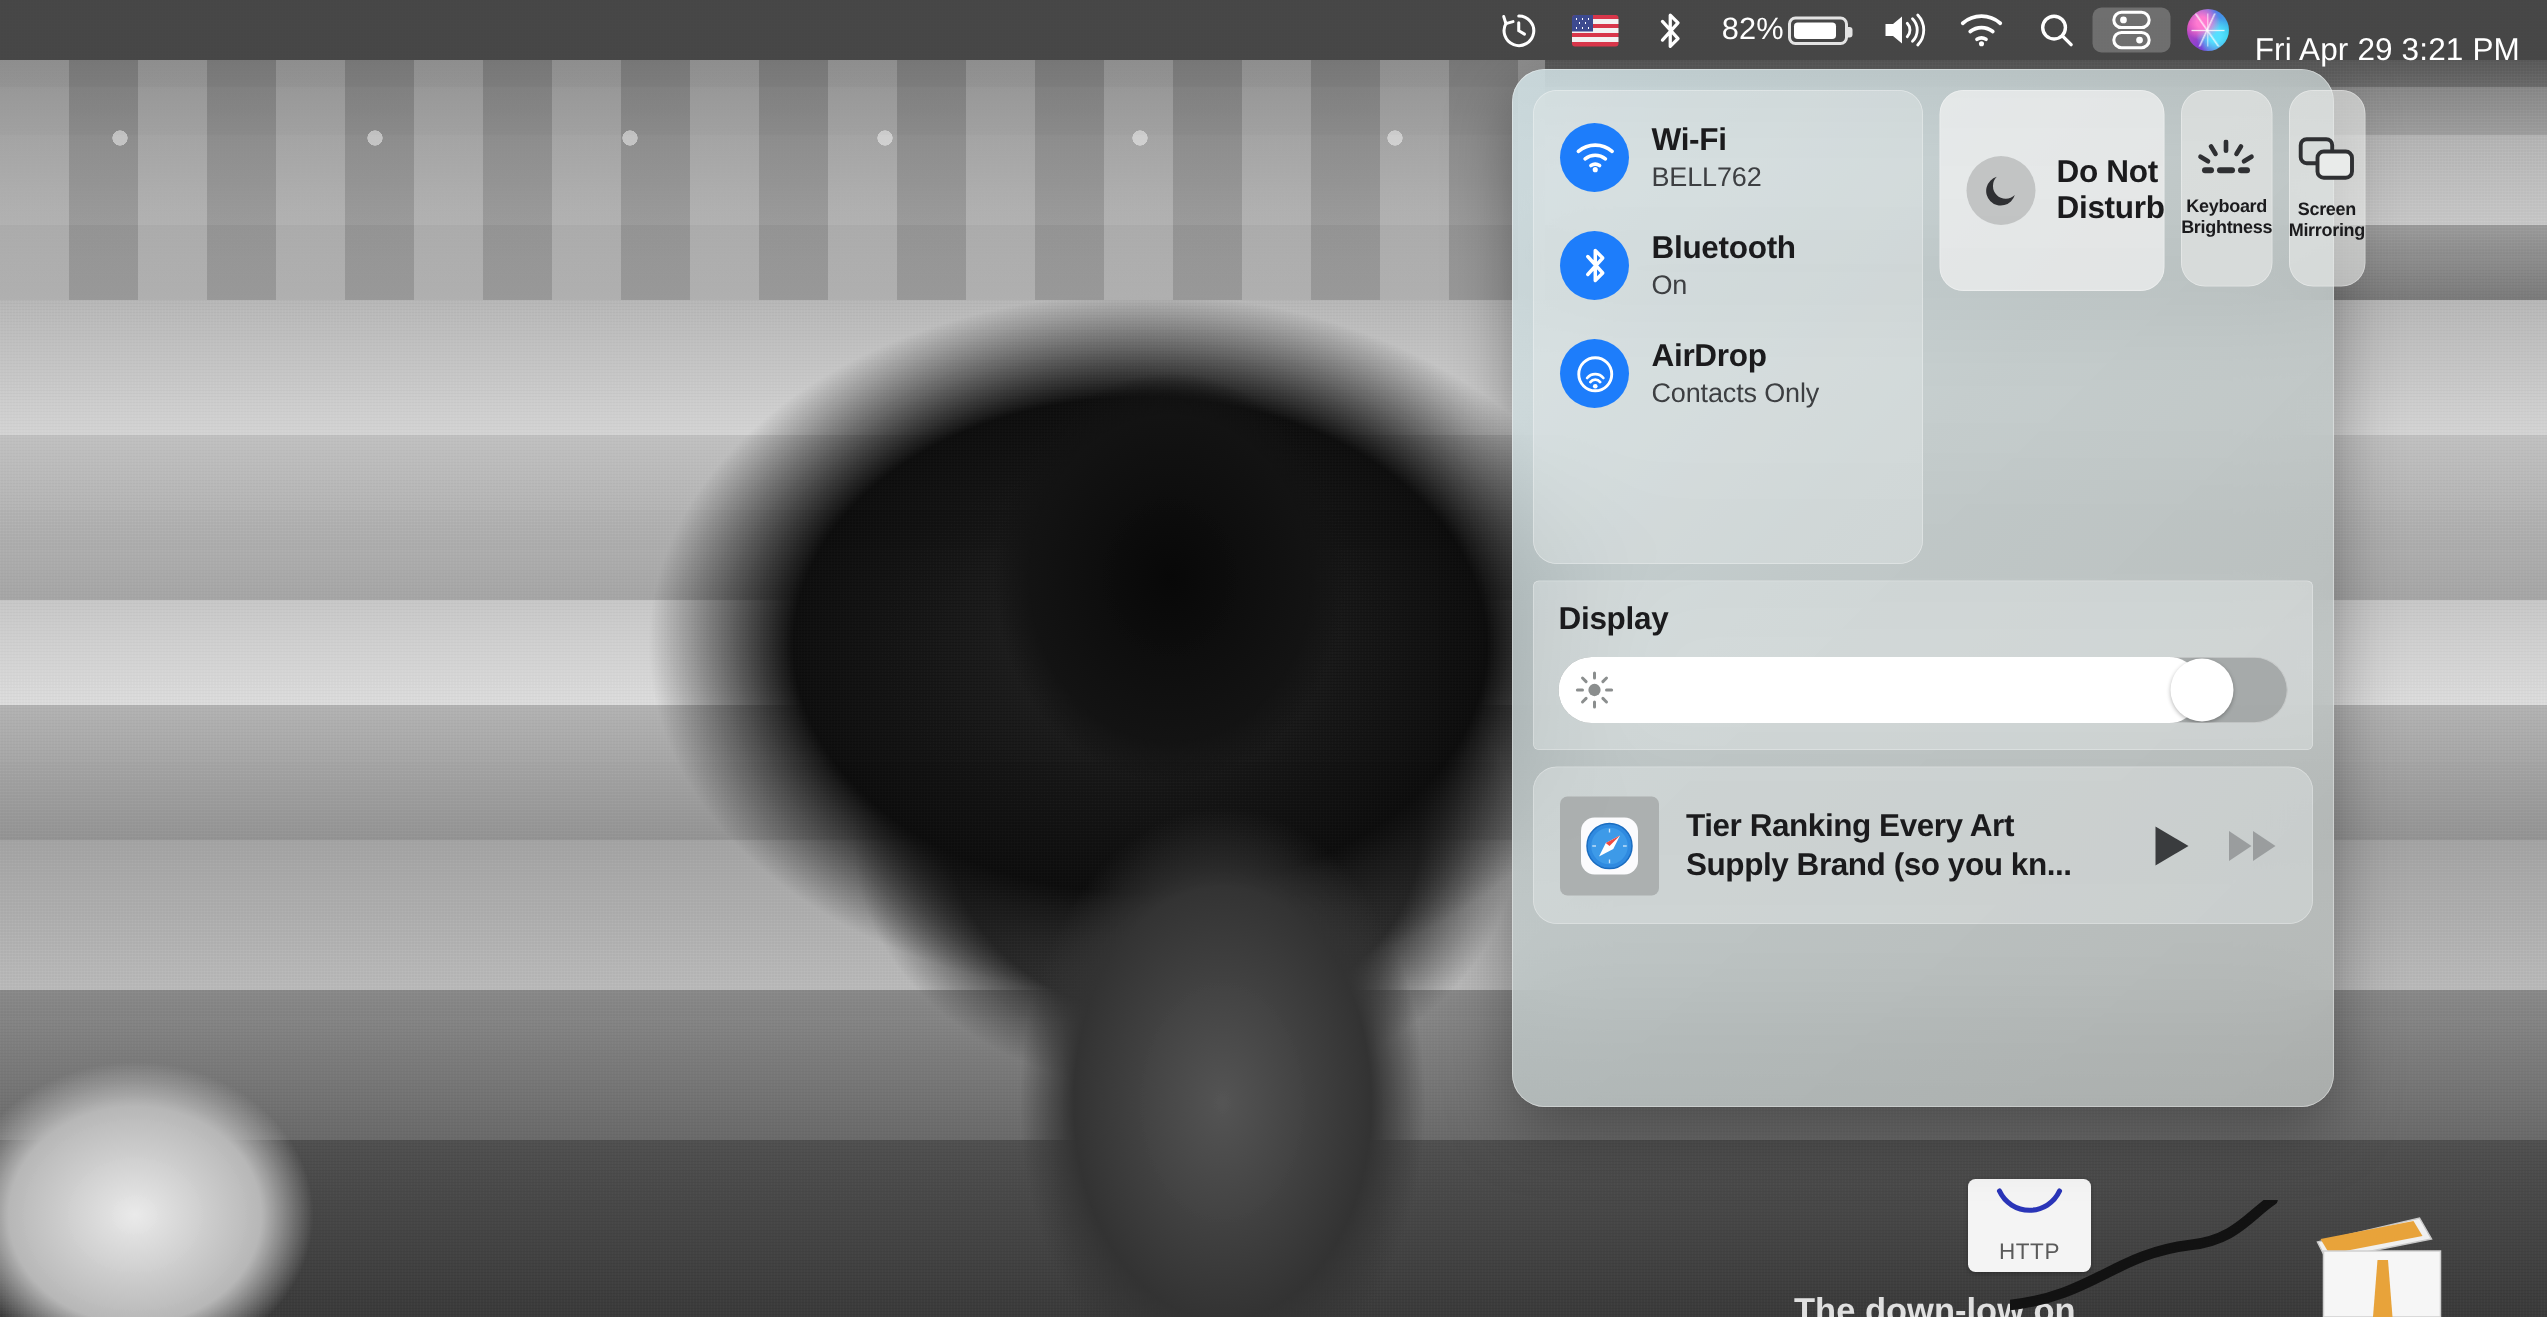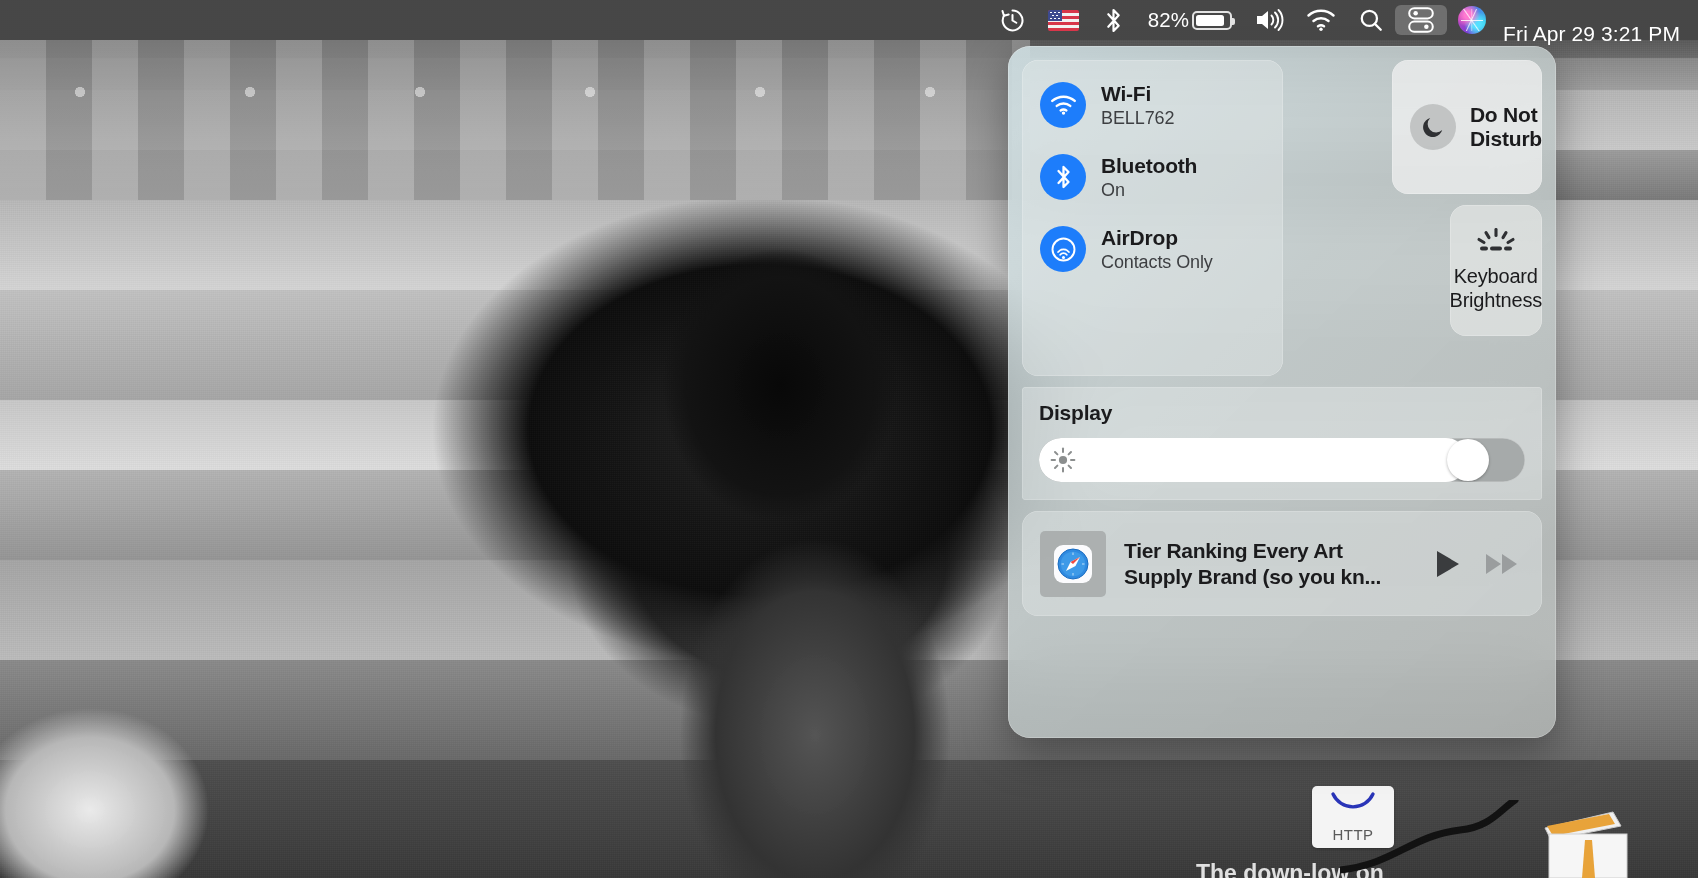--- a/index.html
+++ b/index.html
@@ -211,21 +211,21 @@
     width: 46px; height: 46px; border-radius: 50%;
     background: #1d7dfb;
     display: flex; align-items: center; justify-content: center;
     flex: none;
   }
   .tgl-text { display: flex; flex-direction: column; line-height: 1.15; }
   .tgl-title { font-size: 21px; font-weight: 700; color: #1b1b1d; letter-spacing: -.2px; }
   .tgl-sub { font-size: 18px; color: #3d3f42; letter-spacing: -.1px; margin-top: 2px; }
 
   
-  .cc-right-col { display: flex; flex-direction: column; gap: 11px; width: 249px; align-items: flex-end; }
+  .cc-right-col { display: flex; flex-direction: row; gap: 11px; width: 249px; }
 
   #dnd-tile {
     height: 134px;
     background: rgba(243,244,243,.70);
     display: flex; align-items: center; gap: 14px;
     padding-left: 18px;
   }
   .dnd-circle {
     width: 46px; height: 46px; border-radius: 50%;
     background: rgba(186,188,188,.82);
@@ -241,22 +241,22 @@
   .small-tile {
     flex: 1;
     border-radius: 16px;
     background: rgba(232,234,233,.62);
     box-shadow: inset 0 0 0 .5px rgba(255,255,255,.40);
     display: flex; flex-direction: column;
     align-items: center; justify-content: center;
     gap: 11px;
   }
   .small-tile-label {
-    font-size: 20px; color: #1b1b1d; text-align: center;
-    line-height: 1.18; letter-spacing: -.2px;
+    font-size: 12px; color: #1b1b1d; text-align: center;
+    line-height: 1.18; letter-spacing: -.2px; font-weight: bold;
   }
 
   
   .slider-group {
     border-radius: 4px;
     padding: 14px 17px 18px 17px;
     background: rgba(229,233,233,.42);
     box-shadow: inset 0 0 0 .5px rgba(255,255,255,.35);
   }
   .slider-title {
@@ -540,20 +540,30 @@
               <line x1="18" y1="20.5" x2="26" y2="20.5"></line>
               <line x1="32" y1="20.5" x2="36" y2="20.5"></line>
             </g>
           </svg>
           <div class="small-tile-label">
             <div>Keyboard</div>
             <div>Brightness</div>
           </div>
         </div>
 
+        <div class="small-tile">
+          <svg width="38" height="30" viewBox="0 0 38 30">
+            <rect x="1.8" y="1.8" width="21" height="16" rx="4" fill="none" stroke="#2f3033" stroke-width="2.6"></rect>
+            <rect x="13" y="10" width="23" height="17.5" rx="4.2" fill="#e9ebea" stroke="#2f3033" stroke-width="2.6"></rect>
+          </svg>
+          <div class="small-tile-label">
+            <div>Screen</div>
+            <div>Mirroring</div>
+          </div>
+        </div>
       </div>
     </div>
   </div>
 
   <div class="slider-group">
     <div class="slider-title">Display</div>
     <div class="slider-line">
       <div class="slider" id="display-slider">
         <div class="slider-fill" id="display-fill" style="width: 428.64px;"></div>
         <div class="slider-knob" id="display-knob" style="left: 407.64px;"></div>

